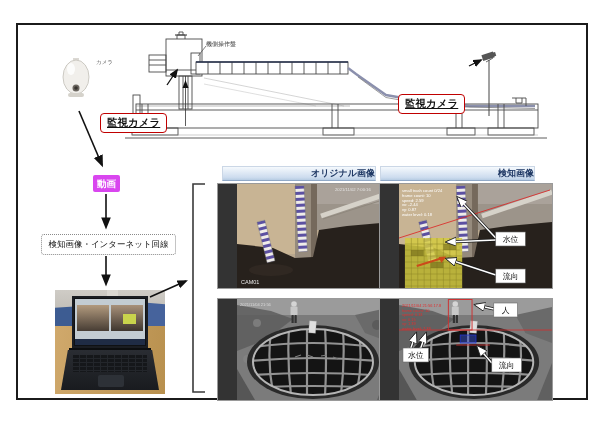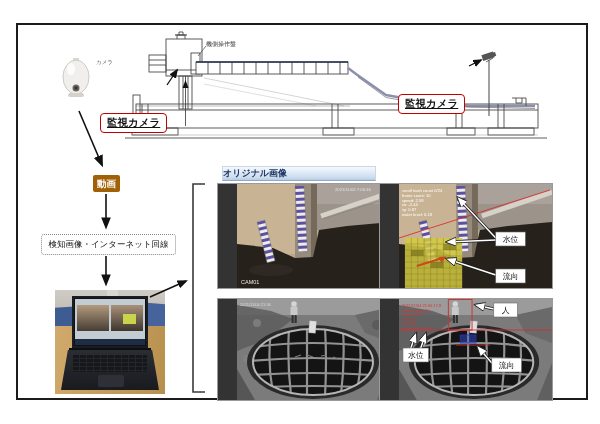--- a/index.html
+++ b/index.html
@@ -5,27 +5,27 @@
   html,body{margin:0;padding:0;background:#fff;}
   #canvas{position:relative;width:600px;height:424px;background:#fff;overflow:hidden;
           font-family:"Liberation Sans","DejaVu Sans",sans-serif;color:#111;}
   .abs{position:absolute;}
   #frame{left:16px;top:23px;width:568px;height:373px;border:2px solid #1b1b1b;}
   .callout{border:1.6px solid #c00000;border-radius:4px;background:#fff;
            font-weight:bold;font-size:10.5px;line-height:1.1;padding:3px 6px;
            text-decoration:underline;white-space:nowrap;margin-top:40px;}
   .tinylabel{font-size:5.5px;color:#555;white-space:nowrap;}
   .drawlabel{font-size:6px;color:#333;white-space:nowrap;}
-  .badge{background:#a16207;color:#fff;font-size:9.5px;font-weight:bold;
+  .badge{background:#d946ef;color:#fff;font-size:9.5px;font-weight:bold;
          text-align:center;line-height:17px;border-radius:2px;}
   .netbox{border:1.2px dotted #8a8a8a;border-radius:3px;background:#fff;
           font-size:8.5px;text-align:center;line-height:18px;white-space:nowrap;}
   .hdr{background:linear-gradient(#f5f9fd,#cddcee 80%,#b7cce3);border:1px solid #cbd7e6;
        border-bottom:1px solid #90a9c8;color:#1f3864;font-size:9px;font-weight:bold;
-       text-align:left;line-height:13px;}
+       text-align:right;line-height:13px;}
   .imgbox{outline:1px solid #9a9a9a;overflow:hidden;background:#333;padding-left:19px;}
   svg{display:block;}
 </style>
 </head>
 <body>
 
 <div id="canvas">
   <div class="abs" id="frame"></div>
 
   <svg class="abs" style="left:120px;top:26px" width="430" height="126" viewBox="0 0 430 126">
@@ -127,20 +127,21 @@
     <line x1="79" y1="111" x2="102" y2="165" stroke="#111" stroke-width="1.6" marker-end="url(#mB)"></line>
     <line x1="106" y1="194" x2="106" y2="227" stroke="#111" stroke-width="1.6" marker-end="url(#mB)"></line>
     <line x1="106" y1="256" x2="106" y2="284" stroke="#111" stroke-width="1.6" marker-end="url(#mB)"></line>
     <line x1="150" y1="297" x2="186" y2="281" stroke="#111" stroke-width="1.4" marker-end="url(#mB)"></line>
     <line x1="167" y1="85" x2="177" y2="70" stroke="#111" stroke-width="1.3" marker-end="url(#mB)"></line>
     <line x1="469" y1="66" x2="481" y2="60" stroke="#111" stroke-width="1.3" marker-end="url(#mB)"></line>
     <path d="M205,184 H193 V392 H205" stroke="#3a3a3a" stroke-width="1.6" fill="none"></path>
   </svg>
 
   <div class="abs hdr" style="left:222px;top:166px;width:152px;height:13px">オリジナル画像</div>
+  <div class="abs hdr" style="left:380px;top:166px;width:153px;height:13px">検知画像</div>
 
   <div class="abs imgbox" style="left:218px;top:184px;width:155px;height:104px">
     <svg width="155" height="104" viewBox="0 0 155 104" preserveAspectRatio="none">
       <defs>
         <pattern id="p1s" width="4" height="6" patternUnits="userSpaceOnUse">
           <rect width="4" height="6" fill="#efece8"></rect>
             <rect width="4" height="3" fill="#5c50a2"></rect>
         </pattern>
       </defs>
       <rect width="155" height="104" fill="#b9a88f"></rect>

